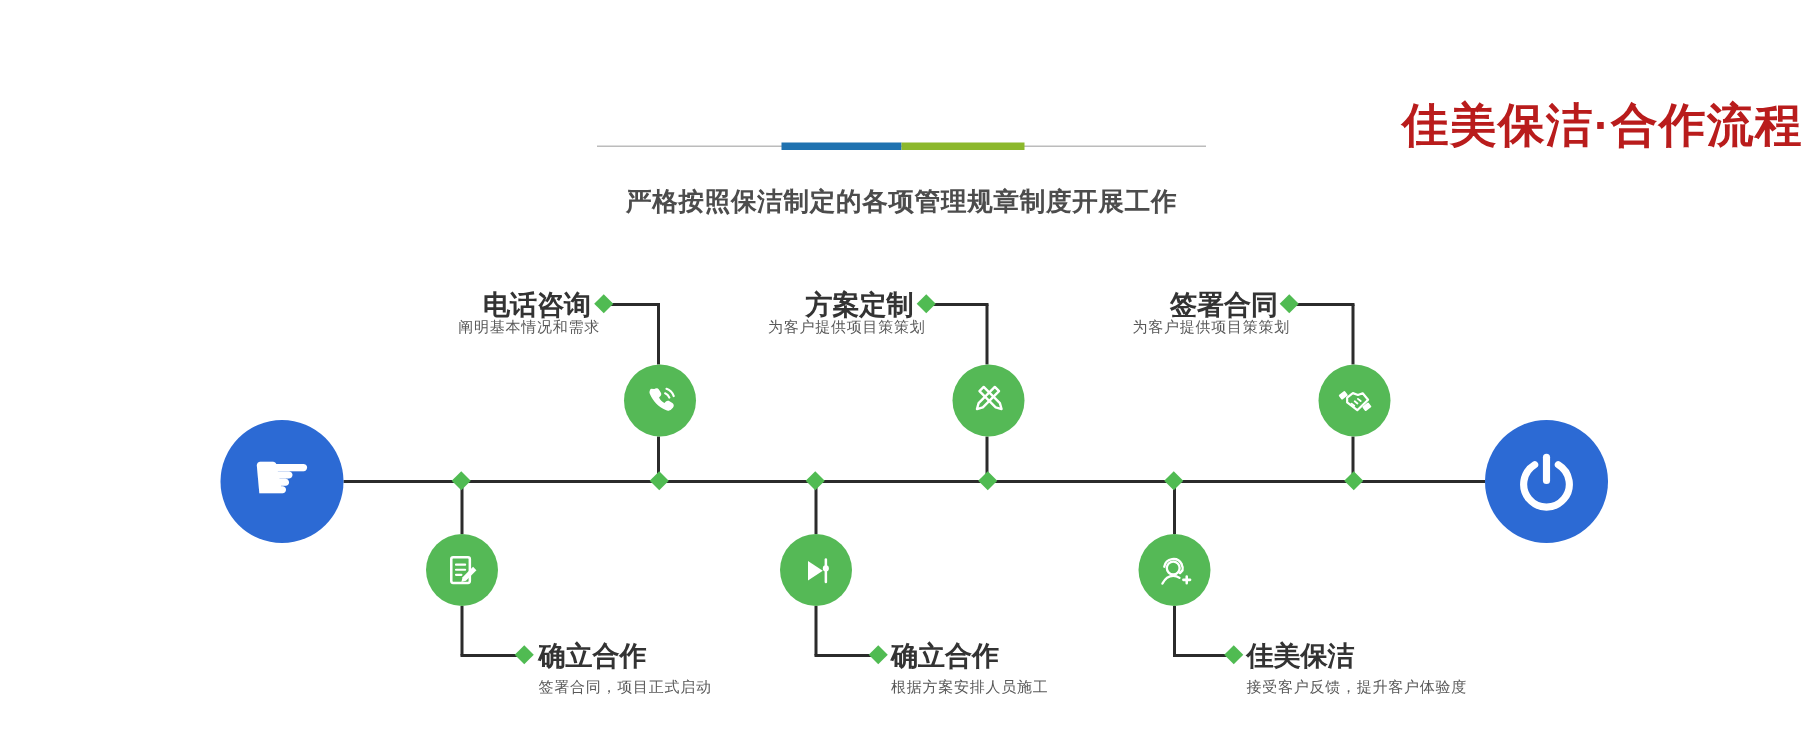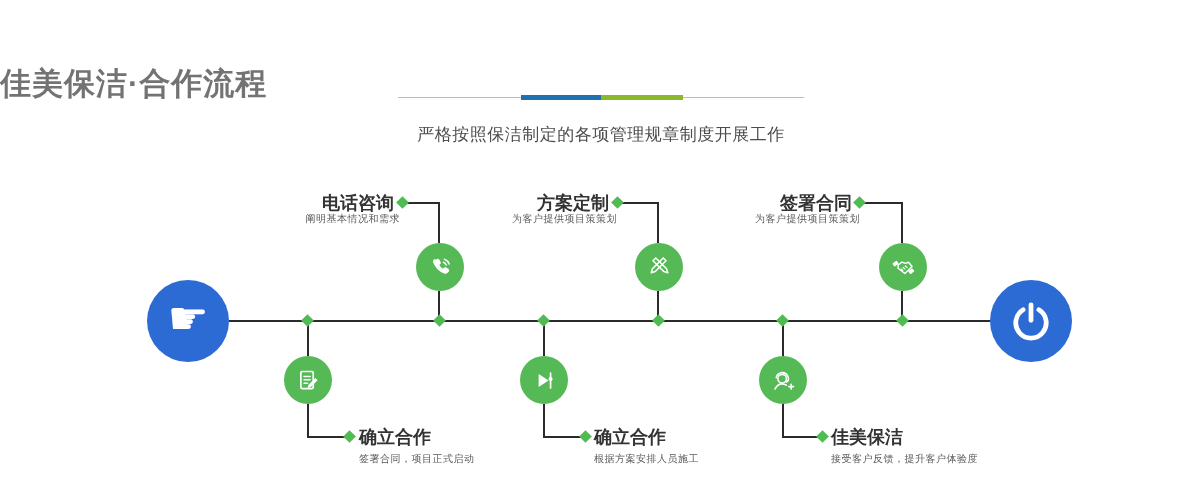--- a/index.html
+++ b/index.html
@@ -3,30 +3,30 @@
 <meta charset="utf-8">
 <style>
   html,body { margin:0; padding:0; }
   body {
     width:1202px; height:502px; background:#ffffff; overflow:hidden; position:relative;
     font-family:"Liberation Sans","DejaVu Sans",sans-serif;
   }
 
   
   .page-title {
-    position:absolute; top:42px; left:0; width:100%; text-align:left;
-    font-size:31px; font-weight:bold; color:#737373; letter-spacing:1px;
+    position:absolute; top:42px; left:0; width:100%; text-align:right;
+    font-size:31px; font-weight:bold; color:#b91c1c; letter-spacing:1px;
   }
   .divider { position:absolute; top:95px; left:398px; width:406px; height:5px; }
   .divider-line { position:absolute; top:2px; left:0; right:0; height:1px; background:#bcbcbc; }
   .divider-blue { position:absolute; top:0; left:123px; width:80px; height:5px; background:#1f72b0; }
   .divider-green { position:absolute; top:0; left:203px; width:82px; height:5px; background:#8cb82c; }
   .page-subtitle {
     position:absolute; top:106px; left:0; width:100%; text-align:center;
-    font-size:17px; color:#4c4c4c; letter-spacing:0.5px;
+    font-size:17px; color:#4c4c4c; letter-spacing:0.5px;font-weight:bold;
   }
 
   
   .main-line { position:absolute; left:229px; top:320px; width:761px; height:2px; background:#2b2b2b; }
   .vline { position:absolute; width:2px; background:#2b2b2b; }
   .hline { position:absolute; height:2px; background:#2b2b2b; }
   .diamond {
     position:absolute; width:9px; height:9px; background:#50bb52; transform:rotate(45deg); z-index:3;
   }
 

